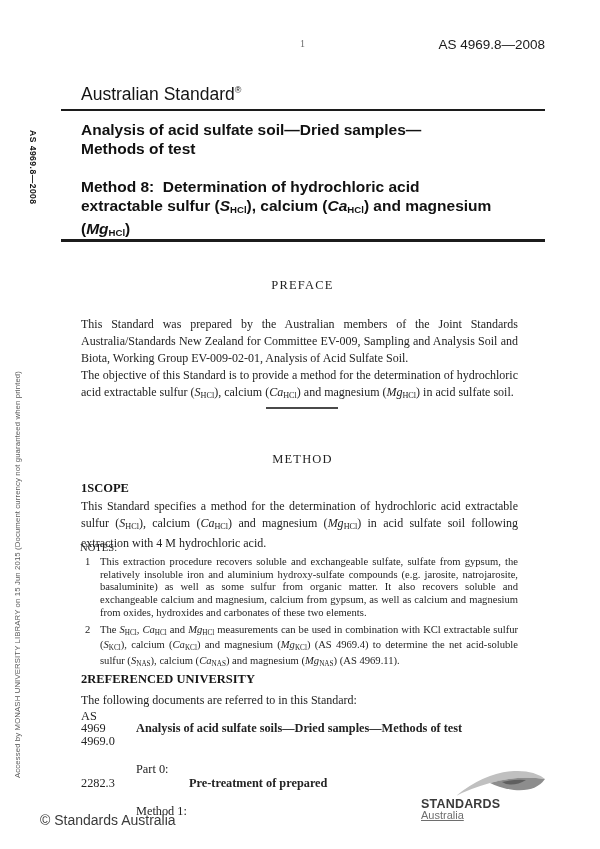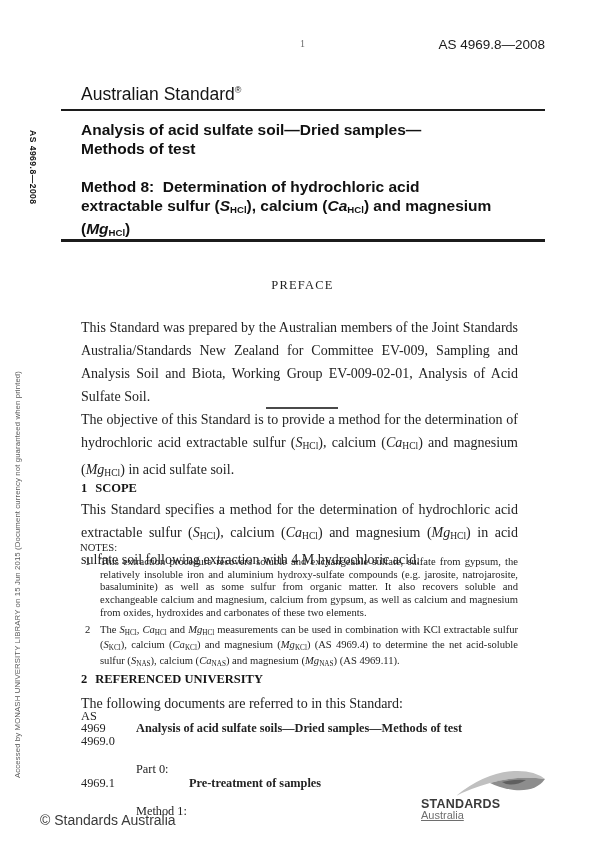--- a/index.html
+++ b/index.html
@@ -20,33 +20,33 @@
   .rule1{position:absolute;top:109px;left:61px;width:484px;height:2px;background:#1c1c1c;}
   .rule2{position:absolute;top:239px;left:61px;width:484px;height:3px;background:#1c1c1c;}
   
   .title{font-family:"Liberation Sans",sans-serif;font-weight:bold;color:#111;
     font-size:15.5px;line-height:19px;}
   .title1{position:absolute;top:120px;left:81px;width:400px;}
   .title2{position:absolute;top:177px;left:81px;width:415px;}
   .title .seg-i{font-style:italic;}
   .title .seg-sub{font-style:normal;font-size:62%;vertical-align:-2px;letter-spacing:0;}
   
-  .serif{font-size:14px;line-height:23px;}
+  .serif{font-size:12px;line-height:17px;}
   .seg-i{font-style:italic;}
   .seg-sub{font-size:68%;vertical-align:-2px;}
   .center-head{position:absolute;left:60px;width:485px;text-align:center;
     font-size:12.5px;letter-spacing:1.2px;color:#1f1f1f;}
   .preface-head{top:278px;}
   .method-head{top:452px;}
   .para{position:absolute;left:81px;width:437px;text-align:justify;}
   .preface-block{top:316px;}
   .preface-block .p2{}
   .divider{position:absolute;top:407px;left:266px;width:72px;height:1.5px;background:#4a4a4a;}
   .sec-head{position:absolute;left:81px;font-weight:bold;font-size:12.5px;color:#161616;}
-  .sec-head .sec-label{margin-left:8px;text-align:right;}
+  .sec-head .sec-label{text-align:right;}
   .scope-head{top:481px;}
   .scope-para{top:498px;}
   .notes-label{position:absolute;top:542px;left:80px;font-size:10.6px;color:#242424;}
   .notes{position:absolute;top:556px;left:85px;width:433px;font-size:10.6px;line-height:12.7px;}
   .note{position:relative;padding-left:15px;text-align:justify;}
   .note + .note{margin-top:4px;}
   .note-num{position:absolute;left:0;top:0;}
   .ref-head{top:672px;}
   .ref-intro{position:absolute;top:692px;left:81px;width:437px;}
   .ref-as{position:absolute;top:709px;left:81px;font-size:12.3px;}
@@ -90,20 +90,21 @@
   <div class="rule2"></div>
 
   <div class="center-head preface-head">PREFACE</div>
   <div class="para serif preface-block">
     <div class="p1">This Standard was prepared by the Australian members of the Joint Standards Australia/Standards New Zealand for Committee EV-009, Sampling and Analysis Soil and Biota, Working Group EV-009-02-01, Analysis of Acid Sulfate Soil.</div>
     <div class="p2"><span class="seg-n">The objective of this Standard is to provide a method for the determination of hydrochloric acid extractable sulfur (</span><span class="seg-i">S</span><span class="seg-sub">HCl</span><span class="seg-n">), calcium (</span><span class="seg-i">Ca</span><span class="seg-sub">HCl</span><span class="seg-n">) and magnesium (</span><span class="seg-i">Mg</span><span class="seg-sub">HCl</span><span class="seg-n">) in acid sulfate soil.</span></div>
   </div>
 
   <div class="divider"></div>
 
+  <div class="center-head method-head">METHOD</div>
 
   <div class="sec-head scope-head"><span>1</span><span class="sec-label">SCOPE</span></div>
   <div class="para serif scope-para"><span class="seg-n">This Standard specifies a method for the determination of hydrochloric acid extractable sulfur (</span><span class="seg-i">S</span><span class="seg-sub">HCl</span><span class="seg-n">), calcium (</span><span class="seg-i">Ca</span><span class="seg-sub">HCl</span><span class="seg-n">) and magnesium (</span><span class="seg-i">Mg</span><span class="seg-sub">HCl</span><span class="seg-n">) in acid sulfate soil following extraction with 4 M hydrochloric acid.</span></div>
 
   <div class="notes-label">NOTES:</div>
   <div class="notes">
     <div class="note">
       <span class="note-num">1</span>
       <span><span class="seg-n">This extraction procedure recovers soluble and exchangeable sulfate, sulfate from gypsum, the relatively insoluble iron and aluminium hydroxy-sulfate compounds (e.g. jarosite, natrojarosite, basaluminite) as well as some sulfur from organic matter. It also recovers soluble and exchangeable calcium and magnesium, calcium from gypsum, as well as calcium and magnesium from oxides, hydroxides and carbonates of these two elements.</span></span>
     </div>
@@ -119,23 +120,23 @@
   <div class="ref-rows">
     <div class="ref-row">
       <span class="ref-code">4969</span>
       <span class="ref-title">Analysis of acid sulfate soils—Dried samples—Methods of test</span>
     </div>
     <div class="ref-row">
       <span class="ref-code">4969.0</span>
       <span class="ref-part">Part 0:</span>
     </div>
     <div class="ref-row">
-      <span class="ref-code">4969.1</span>
+      <span class="ref-code">2282.3</span>
       <span class="ref-part">Method 1:</span>
-      <span class="ref-title">Pre-treatment of samples</span>
+      <span class="ref-title">Pre-treatment of prepared</span>
     </div>
   </div>
 
   <div class="copyright">© Standards Australia</div>
   <div class="logo">
     <svg class="logo-swoosh" width="90" height="27" viewBox="0 0 90 27">
       <path d="M0,26 Q28,3 58,1 Q78,0 89,9 Q62,5 34,13 Q13,19 0,26 Z" fill="#c0c0c0"></path>
       <path d="M34,13 Q62,5 89,9 Q80,22 58,20 Q44,18 34,13 Z" fill="#8d8d8d"></path>
       <path d="M46,12 Q58,9 70,10 Q60,16 50,14 Z" fill="#5f5f5f"></path>
     </svg>

